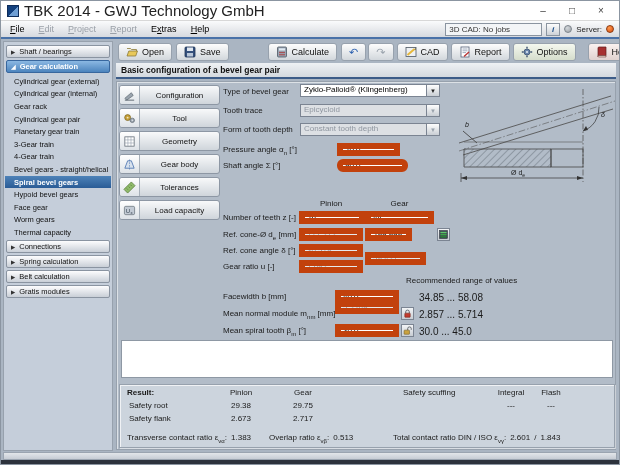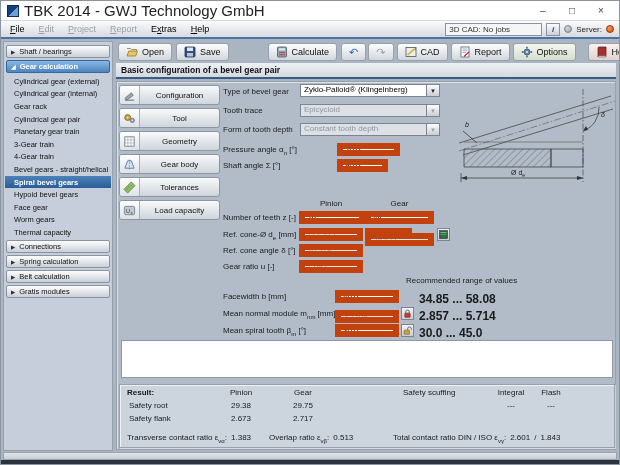--- a/index.html
+++ b/index.html
@@ -61,21 +61,21 @@
   .inp.dis { background:#e6e9ec; color:#939aa4; }
   .select { position:absolute; height:13px; border:1px solid #7b8492; background:#fff; display:flex; align-items:flex-start; font-size:8px; color:#000; }
   .select .sval { flex:1; padding:0 3px; white-space:nowrap; overflow:hidden; }
   .select .dd-arrow { width:13px; height:100%; border-left:1px solid #7b8492; background:linear-gradient(#fdfdfd,#c9ced4); display:flex; align-items:center; justify-content:center; }
   .dd-arrow::before { content:"▼"; font-size:6px; color:#222; }
   .select.dis { background:#dde0e4; color:#8f96a0; }
   .select.dis .sval { color:#8f96a0; }
   .select.dis .dd-arrow::before { color:#9aa3ad; }
   .colhead { position:absolute; font-size:8px; color:#1a1a1a; text-align:center; }
   .mini-btn { position:absolute; width:13px; height:13px; background:linear-gradient(#f2f4f6,#c8cdd3); border:1px solid #7b8492; display:flex; align-items:center; justify-content:center; padding:0; }
-  .range-txt { position:absolute; font-size:12px; color:#1a1a1a; white-space:nowrap;font-weight:bold; }
+  .range-txt { position:absolute; font-size:10px; color:#1a1a1a; white-space:nowrap; }
 
   
   .msg-box { position:absolute; left:120px; top:339px; width:492px; height:38px; background:#fff; border:1px solid #8e98a4; }
 
   
   .results { position:absolute; left:118px; top:383px; width:496px; height:64px; background:#ccd4dd; border:1px solid #97a1ad; box-shadow:inset 1px 1px 0 rgba(255,255,255,.7), 1px 1px 0 rgba(255,255,255,.5); }
   .rtext { position:absolute; font-size:8px; color:#1a1a1a; white-space:nowrap; }
   .rbold { font-weight:bold; }
   .rcol { position:absolute; font-size:8px; color:#1a1a1a; text-align:center; }
   .rline { position:absolute; font-size:8px; color:#1a1a1a; white-space:nowrap; }
@@ -322,21 +322,21 @@
   </div>
   <span class="flabel" style="left:222px;top:124px">Form of tooth depth</span>
   <div class="select dis" style="left:299px;top:122px;width:140px">
     <span class="sval">Constant tooth depth</span>
     <span class="dd-arrow"></span>
   </div>
 
   <span class="flabel" style="left:222px;top:144px"><span>Pressure angle α</span><sub>n</sub><span> [°]</span></span>
   <input class="inp" style="left: 336px; top: 142px; width: 63px;" value="20.0">
   <span class="flabel" style="left:222px;top:160px">Shaft angle Σ [°]</span>
-  <input class="inp" style="left: 336px; top: 158px; width: 51px;" value="90.0">
+  <input class="inp" style="left: 336px; top: 158px; width: 71px; border-radius: 6px;" value="90.0">
 
   <div style="position:absolute;left:458px;top:84px;width:158px;height:100px">
     <svg viewBox="0 0 158 100" width="158" height="100">
       <defs>
         <pattern id="hatch" width="5" height="5" patternTransform="rotate(45)" patternUnits="userSpaceOnUse">
           <line x1="0" y1="0" x2="0" y2="5" stroke="#6a737d" stroke-width="1"></line>
         </pattern>
       </defs>
       <line x1="124" y1="4" x2="124" y2="97" stroke="#555" stroke-width="0.8" stroke-dasharray="6 2 1.5 2"></line>
       <line x1="0" y1="58" x2="152" y2="11" stroke="#555" stroke-width="0.9"></line>
@@ -372,33 +372,33 @@
     <svg viewBox="0 0 10 10" width="9" height="9">
         <rect x="0.5" y="0.5" width="9" height="9" fill="#3a4350" stroke="#1d242e" stroke-width="0.5"></rect>
         <rect x="1.5" y="2" width="7" height="1.6" fill="#5fc76a"></rect>
         <rect x="1.5" y="4.4" width="7" height="1.6" fill="#3fa54a"></rect>
         <rect x="1.5" y="6.8" width="7" height="1.6" fill="#2a8436"></rect>
       </svg>
   </button>
 
   <span class="flabel" style="left:222px;top:245px">Ref. cone angle δ [°]</span>
   <input class="inp dis" style="left: 298px; top: 243px; width: 64px;" value="30.579">
-  <input class="inp dis" style="left: 364px; top: 232px; width: 69px;" value="59.421">
+  <input class="inp dis" style="left: 364px; top: 251px; width: 61px;" value="59.421">
 
   <span class="flabel" style="left:222px;top:261px">Gear ratio u [-]</span>
   <input class="inp dis" style="left: 298px; top: 259px; width: 64px;" value="1.692">
 
   <span class="flabel" style="left:405px;top:275px">Recommended range of values</span>
 
   <span class="flabel" style="left:222px;top:291px">Facewidth b [mm]</span>
   <input class="inp" style="left: 334px; top: 289px; width: 64px;" value="40.0">
   <span class="range-txt" style="left:418px;top:291px">34.85 ... 58.08</span>
 
   <span class="flabel" style="left:222px;top:308px"><span>Mean normal module m</span><sub>nm</sub><span> [mm]</span></span>
-  <input class="inp dis" style="left: 334px; top: 309px; width: 64px;" value="5.2269">
+  <input class="inp dis" style="left: 334px; top: 300px; width: 64px;" value="5.2269">
   <button class="mini-btn" style="left:400px;top:306px">
     <svg viewBox="0 0 10 10" width="9" height="9">
         <path d="M3 4.6 V3.2 a2 2 0 0 1 4 0 V4.6" fill="none" stroke="#5a6068" stroke-width="1"></path>
         <rect x="2" y="4.6" width="6" height="4.6" rx="0.7" fill="#c23b2e" stroke="#6e1d14" stroke-width="0.6"></rect>
       </svg>
   </button>
   <span class="range-txt" style="left:418px;top:308px">2.857 ... 5.714</span>
 
   <span class="flabel" style="left:222px;top:325px"><span>Mean spiral tooth β</span><sub>m</sub><span> [°]</span></span>
   <input class="inp" style="left: 334px; top: 323px; width: 64px;" value="30.0">

